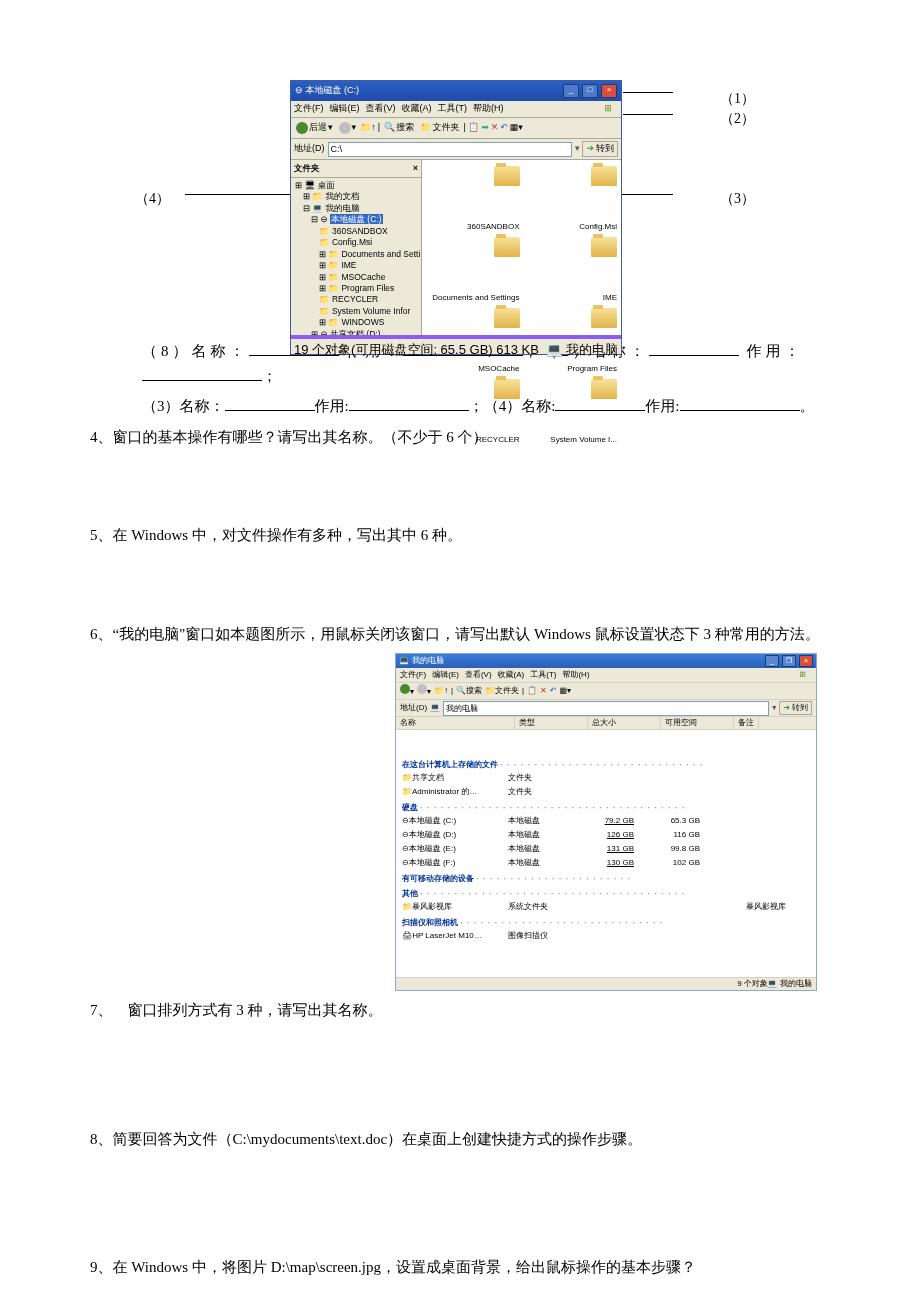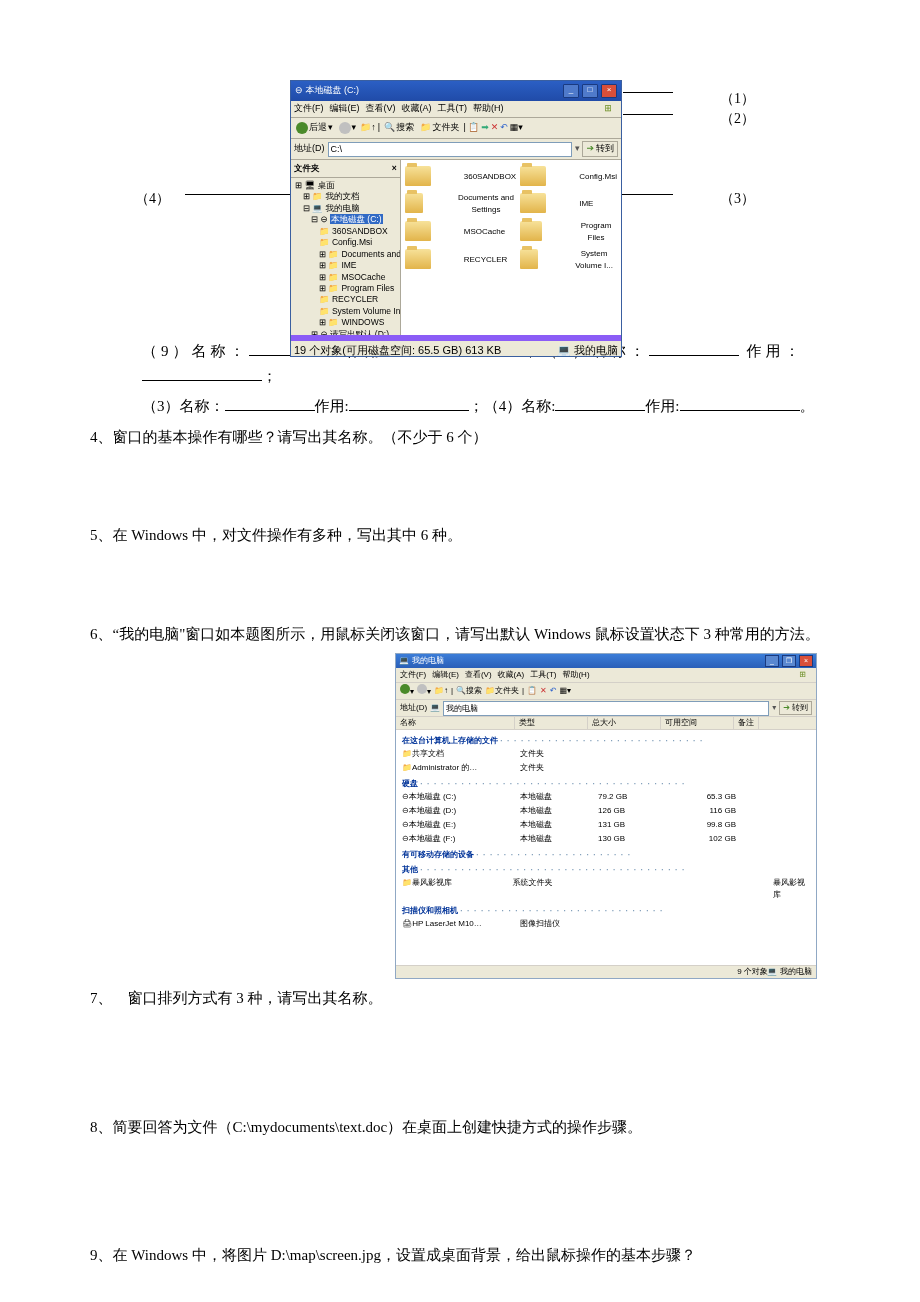--- a/index.html
+++ b/index.html
@@ -164,44 +164,44 @@
     padding: 6px 4px;
     display: grid;
     grid-template-columns: repeat(2, 1fr);
     gap: 4px 4px;
     align-content: start;
     font-size: 8px;
     color: #000;
   }
   .xp-item {
     display: flex;
-    flex-direction: row;
-    align-items: center;
+    flex-direction: column;
+    align-items: flex-end;
     text-align: center;
     gap: 33px;
   }
   .folder-ic {
     width: 26px; height: 20px;
     background: linear-gradient(to bottom, #f7e29a, #e2b44a);
     border-radius: 2px 2px 1px 1px;
     position: relative;
     margin-bottom: 2px;
   }
   .folder-ic::before {
     content: "";
     position: absolute;
     top: -3px; left: 2px;
     width: 10px; height: 4px;
     background: #e8c264;
     border-radius: 1px 1px 0 0;
   }
   .xp-status {
     background: #ece9d8;
-    border-top: 6px solid #8b5cf6;
-    font-size: 11px;
+    border-top: 4px solid #8b5cf6;
+    font-size: 13px;
     padding: 1px 3px;
     display: flex;
     justify-content: space-between;
     height: 13px;
   }
   
   .q {
     margin: 8px 0;
     text-align: justify;
   }
@@ -267,27 +267,27 @@
   .f2-addr input {flex:1;height:11px;font-size:8px;border:1px solid #7f9db9;}
   .f2-go {background:#ece9d8;border:1px solid #aca899;padding:0 3px;display:flex;align-items:center;gap:2px;}
   .f2-cols {
     background: #ece9d8;
     border-bottom: 1px solid #d4d0c8;
     display: flex;
     height: 12px;
     font-size: 8px;
   }
   .f2-cols span {border-right:1px solid #d4d0c8;padding:0 4px;}
-  .f2-body {padding: 2px 6px 4px 6px;}
+  .f2-body {padding: 2px 6px 4px 6px; margin-top: 24px;}
   .f2-sec {font-weight:bold;margin-top:3px;color:#003399;}
   .f2-dots {color:#7f9db9;letter-spacing:1px;overflow:hidden;white-space:nowrap;}
-  .f2-row {display:flex;gap:18px;padding:1px 0;}
+  .f2-row {display:flex;gap:6px;padding:1px 0;}
   .f2-row .c1{width:100px;}
   .f2-row .c2{width:60px;}
-  .f2-row .c3{width:60px;text-align:left;}
+  .f2-row .c3{width:60px;text-align:right;text-decoration:underline;}
   .f2-row .c4{width:60px;text-align:right;}
   .f2-status {
     background:#ece9d8;border-top:1px solid #d4d0c8;height:12px;
     display:flex;justify-content:flex-end;padding:0 4px;align-items:center;
   }
 </style>
 </head>
 <body>
 
 <div class="page">
@@ -357,21 +357,21 @@
               <span class="n ind2">⊟ ⊖ <span class="sel">本地磁盘 (C:)</span></span>
               <span class="n ind3">📁 360SANDBOX</span>
               <span class="n ind3">📁 Config.Msi</span>
               <span class="n ind3">⊞ 📁 Documents and Setti</span>
               <span class="n ind3">⊞ 📁 IME</span>
               <span class="n ind3">⊞ 📁 MSOCache</span>
               <span class="n ind3">⊞ 📁 Program Files</span>
               <span class="n ind3">📁 RECYCLER</span>
               <span class="n ind3">📁 System Volume Infor</span>
               <span class="n ind3">⊞ 📁 WINDOWS</span>
-              <span class="n ind2">⊞ ⊖ 请写出默认 (D:)</span>
+              <span class="n ind2">⊞ ⊖ 共享文档 (D:)</span>
             </div>
         </div>
         <div class="xp-main" id="main1">
             <div class="xp-item">
               <div class="folder-ic"></div>
               <div>360SANDBOX</div>
             </div>
             <div class="xp-item">
               <div class="folder-ic"></div>
               <div>Config.Msi</div>
@@ -403,21 +403,21 @@
           </div>
       </div>
       <div class="xp-status">
         <span>19 个对象(可用磁盘空间: 65.5 GB)  613 KB</span>
         <span>💻 我的电脑</span>
       </div>
     </div>
   </div>
 
   <div class="q q-indent spread">
-    <span>（9）名称：</span><span class="blank"></span><span> 作用：</span><span class="blank w120"></span><span>；（2）名称：</span><span class="blank"></span><span> 作用：</span>
+    <span>（8）名称：</span><span class="blank"></span><span> 作用：</span><span class="blank w120"></span><span>；（2）名称：</span><span class="blank"></span><span> 作用：</span>
   </div>
   <div class="q q-indent" style="margin-top:-6px;">
     <span class="blank w120"></span><span>；</span>
   </div>
   <div class="q q-indent">
     <span>（3）名称：</span><span class="blank"></span><span>作用:</span><span class="blank w120"></span><span>；（4）名称:</span><span class="blank"></span><span>作用:</span><span class="blank w120"></span><span>。</span>
   </div>
 
   <div class="q">4、窗口的基本操作有哪些？请写出其名称。（不少于 6 个）</div>
   <div class="gap"></div>

